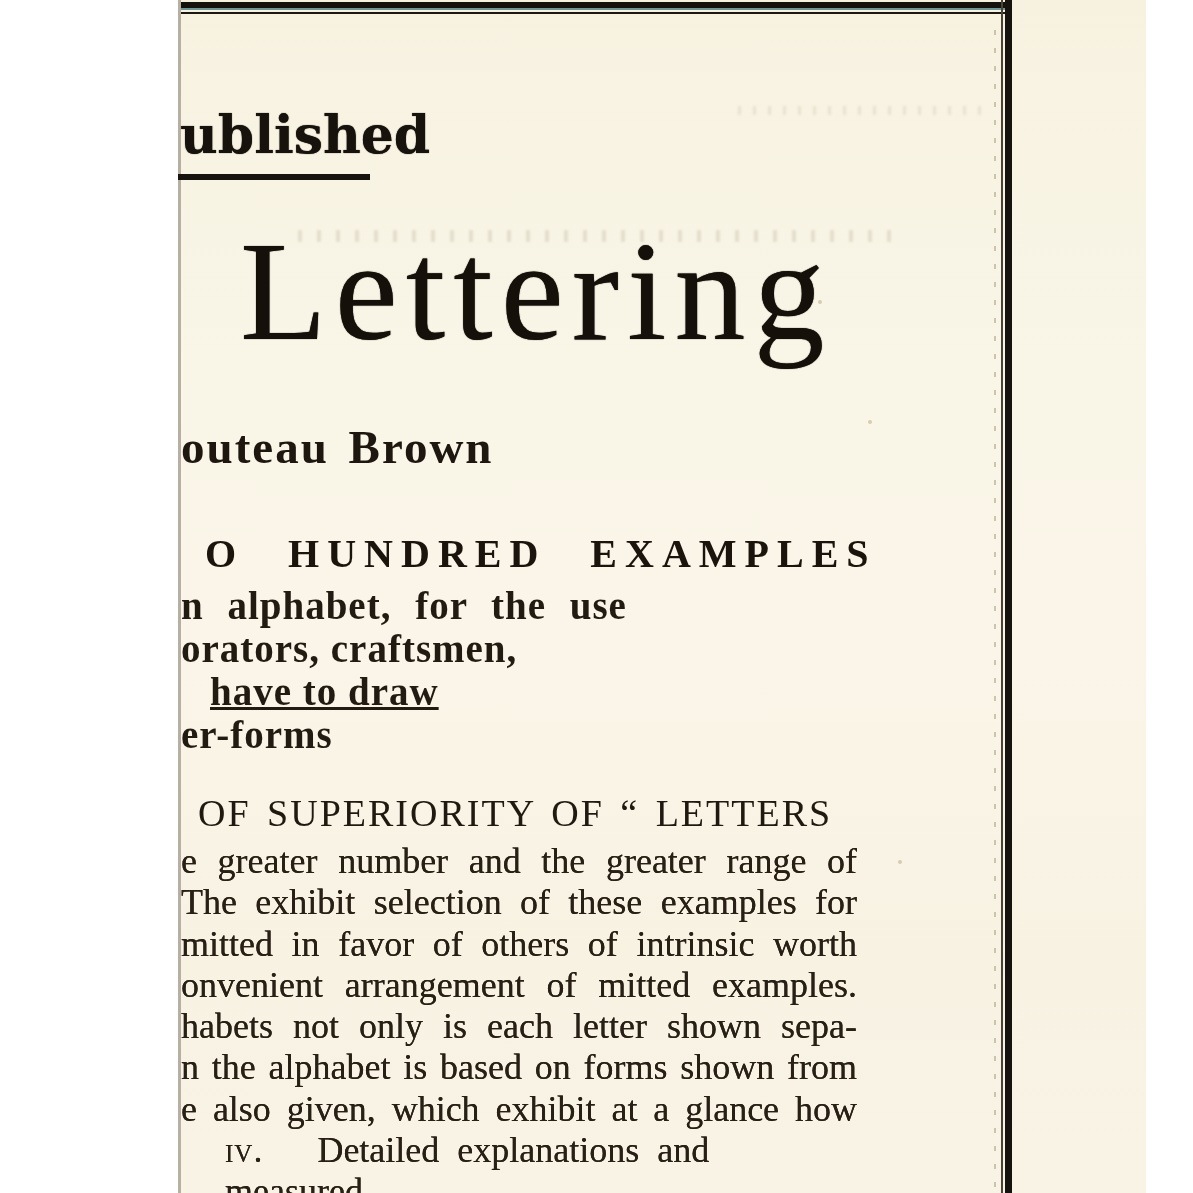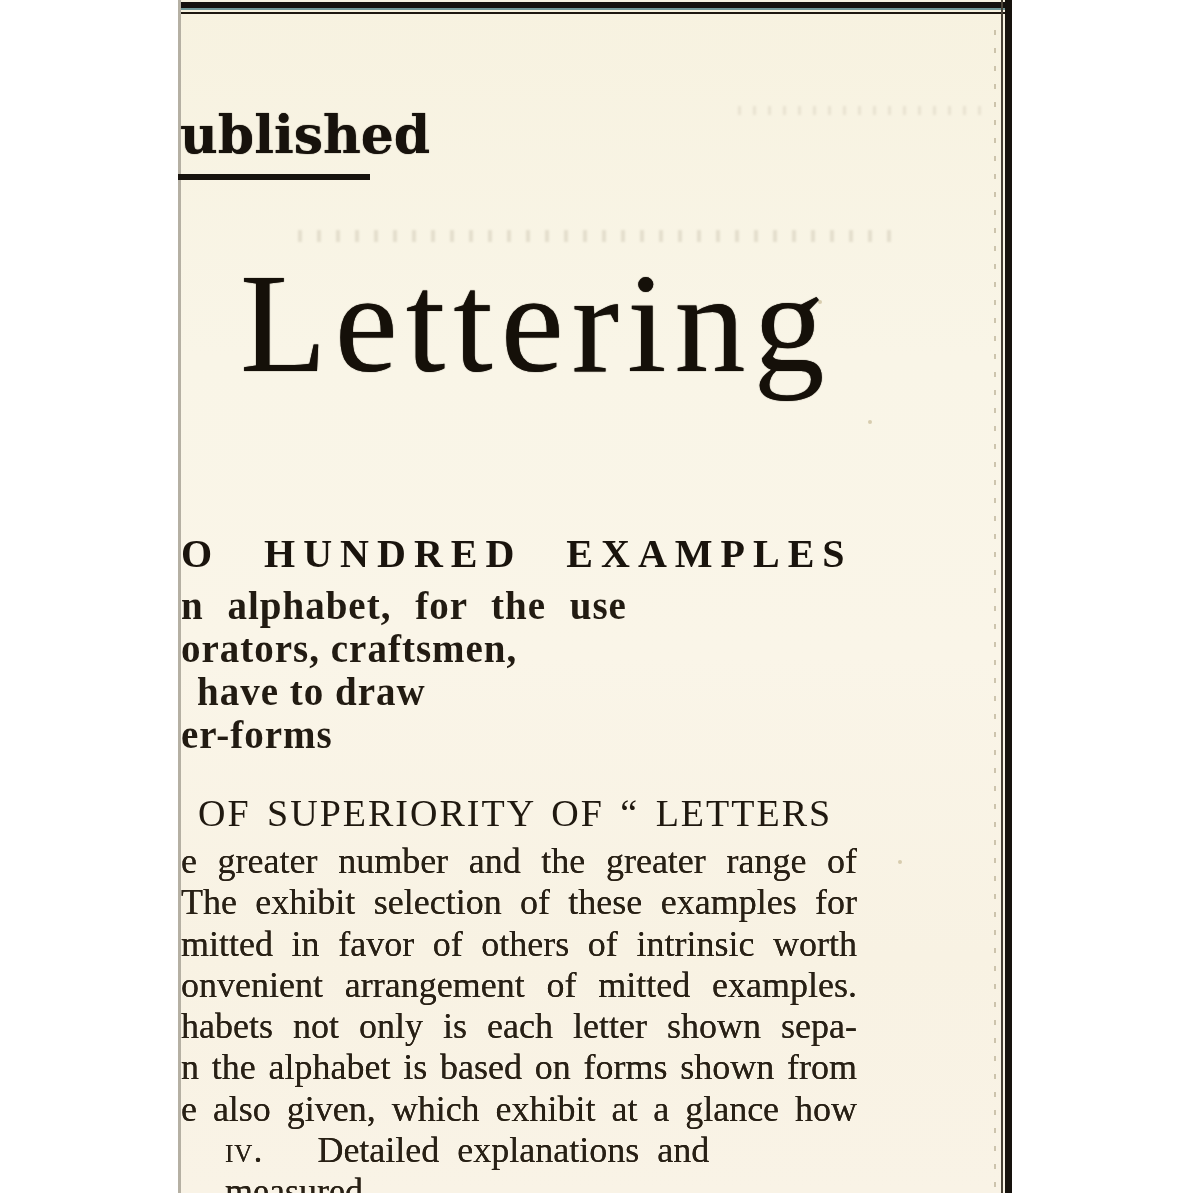--- a/index.html
+++ b/index.html
@@ -2,21 +2,21 @@
 <html><head>
 <meta charset="utf-8">
 <style>
   html,body{margin:0;padding:0;}
   body{
     width:1193px;height:1193px;position:relative;overflow:hidden;
     background:#ffffff;
     font-family:"Liberation Serif", serif;
   }
   .paper{
-    position:absolute;left:178px;top:0;width:834px;height:1193px;overflow:hidden;
+    position:absolute;left:178px;top:0;width:968px;height:1193px;overflow:hidden;
     background:linear-gradient(180deg,#f7f2e0 0%,#f9f5e7 30%,#faf5e8 55%,#f8f2e3 80%,#f9f3e6 100%);
     color:#241d14;
   }
   
   .rule-thick{position:absolute;left:0;top:2px;width:834px;height:6px;background:#15110d;}
   .rule-teal{position:absolute;left:0;top:8px;width:834px;height:2px;background:#4c7e83;opacity:.8;}
   .rule-thin{position:absolute;left:0;top:12px;width:834px;height:2px;background:#1c1710;}
   .left-edge{position:absolute;left:0;top:0;width:3px;height:1193px;background:#b5b0a3;}
   .dotted-col{position:absolute;left:816px;top:30px;width:2px;height:1163px;opacity:.55;
     background:repeating-linear-gradient(180deg,#a99d7f 0 5px,transparent 5px 18px);}
@@ -30,41 +30,41 @@
   .speck{position:absolute;width:4px;height:4px;border-radius:50%;background:#c9bb97;opacity:.7;}
 
   .masthead{
     position:absolute;left:2px;top:106px;
     font-family:"DejaVu Serif", serif;font-weight:700;font-size:52px;line-height:1.1;
     color:#17120c;letter-spacing:0px;text-shadow:0 0 1px #17120c;
   }
   .masthead-underline{position:absolute;left:0;top:174px;width:192px;height:6px;background:#17130e;}
 
   .title{
-    position:absolute;left:62px;top:252px;
+    position:absolute;left:62px;top:220px;
     font-size:142px;line-height:1;letter-spacing:8px;color:#151009;
     text-shadow:0 0 1px #151009;white-space:nowrap;text-align:center;
   }
   .author{
     position:absolute;left:3px;top:420px;
     font-size:47px;font-weight:700;letter-spacing:2px;word-spacing:6px;
     color:#1d1710;white-space:nowrap;
   }
   .banner{
     position:absolute;left:3px;top:530px;
     font-size:40px;font-weight:700;letter-spacing:8px;word-spacing:26px;
-    color:#1a140d;white-space:nowrap;
+    color:#1a140d;white-space:nowrap;padding-left:24px;
   }
   .desc{
     position:absolute;left:3px;top:584px;width:700px;
     font-size:39px;font-weight:600;line-height:43px;letter-spacing:1px;
     color:#221b12;
   }
   .desc .dl-0{word-spacing:13px;}
-  .desc .dl-2{padding-left:16px;}
+  .desc .dl-2{padding-left:29px;text-decoration:underline;}
   .heading{
     position:absolute;left:20px;top:791px;
     font-size:38px;letter-spacing:2px;word-spacing:5px;color:#201910;white-space:nowrap;
   }
   .body-block{
     position:absolute;left:3px;top:841px;width:676px;
     font-size:36px;line-height:41.3px;color:#282015;
     text-shadow:0 0 .5px #282015;
   }
   .body-line{text-align:justify;text-align-last:justify;}
@@ -87,20 +87,21 @@
   <div class="ghost ghost-b"></div>
   <div class="speck" style="left:690px;top:420px;"></div>
   <div class="speck" style="left:640px;top:300px;"></div>
   <div class="speck" style="left:720px;top:860px;"></div>
 
   <div class="masthead">ublished</div>
   <div class="masthead-underline"></div>
 
   <div class="title">Lettering</div>
 
+  <div class="author">outeau Brown</div>
 
   <div class="banner">O HUNDRED EXAMPLES</div>
 
   <div class="desc">
     <div class="dl-0">n alphabet, for the use</div>
     <div class="dl-1">orators, craftsmen,</div>
     <div class="dl-2">have to draw</div>
     <div class="dl-3">er-forms</div>
   </div>
 

